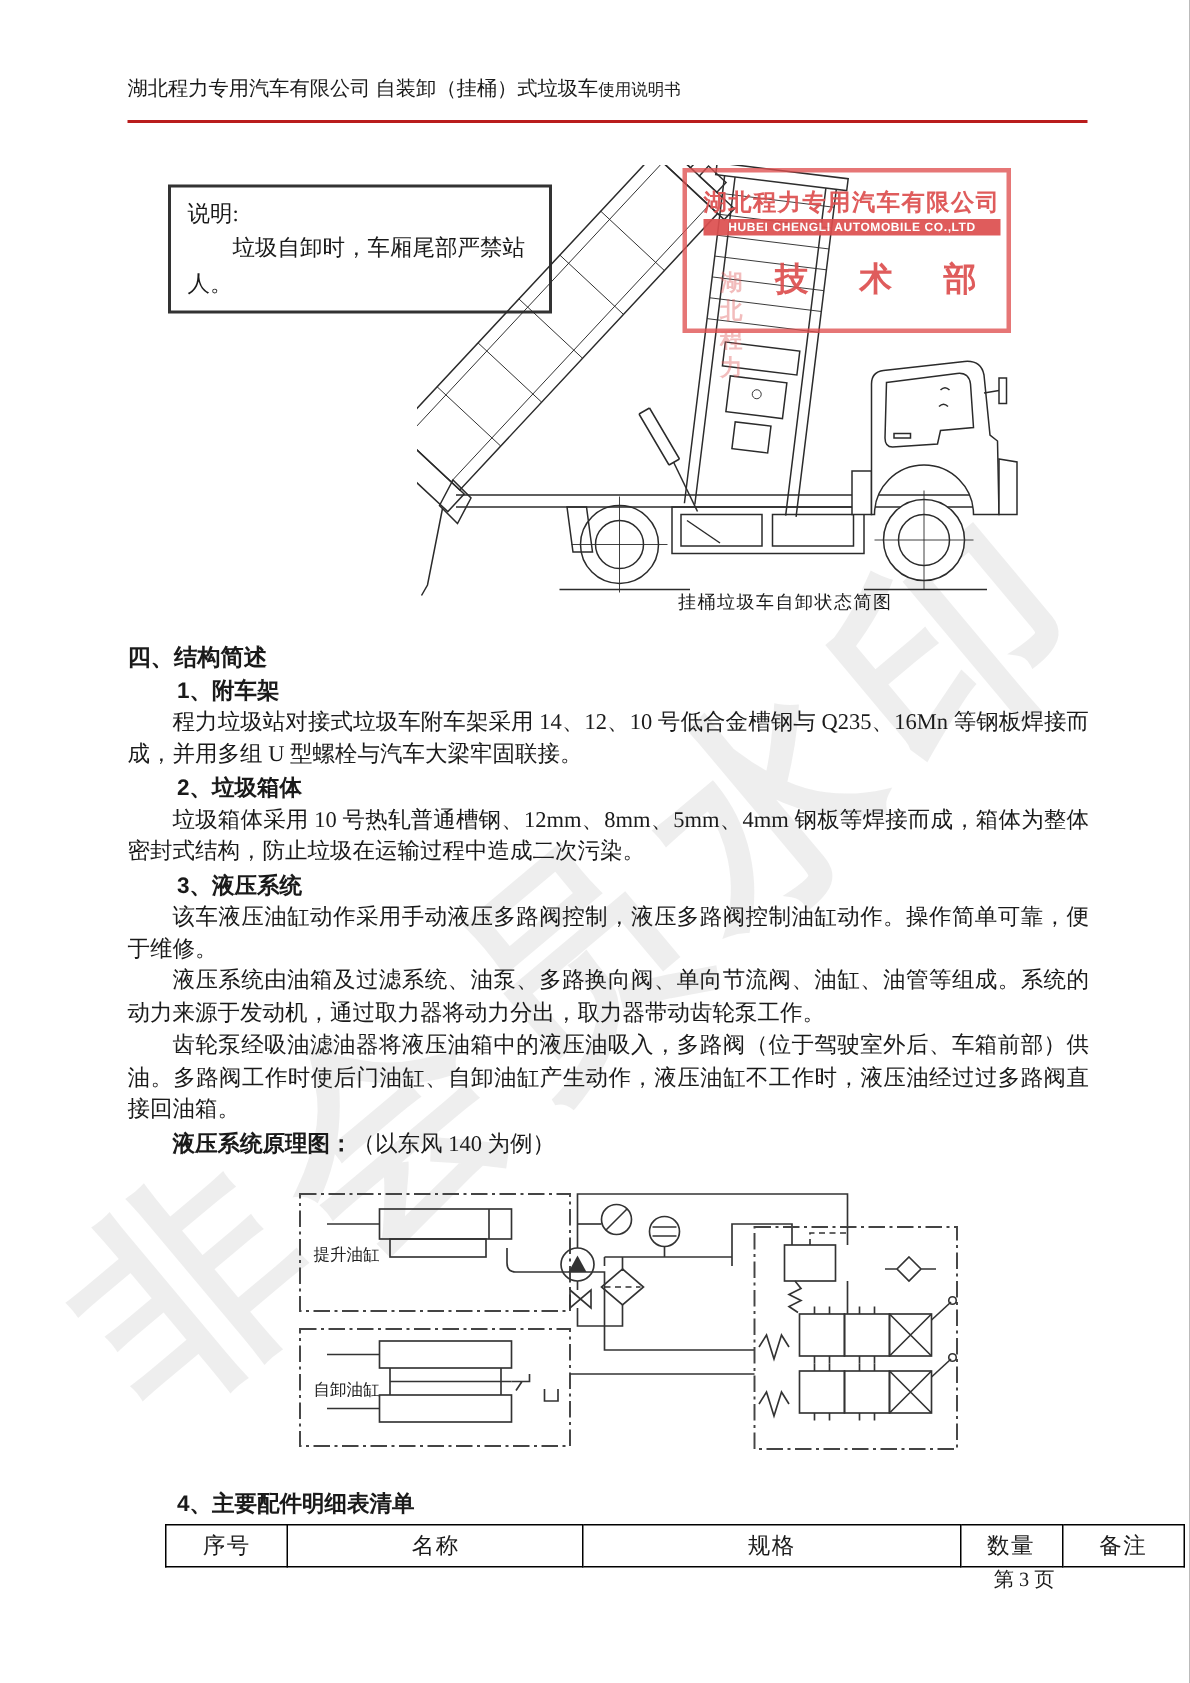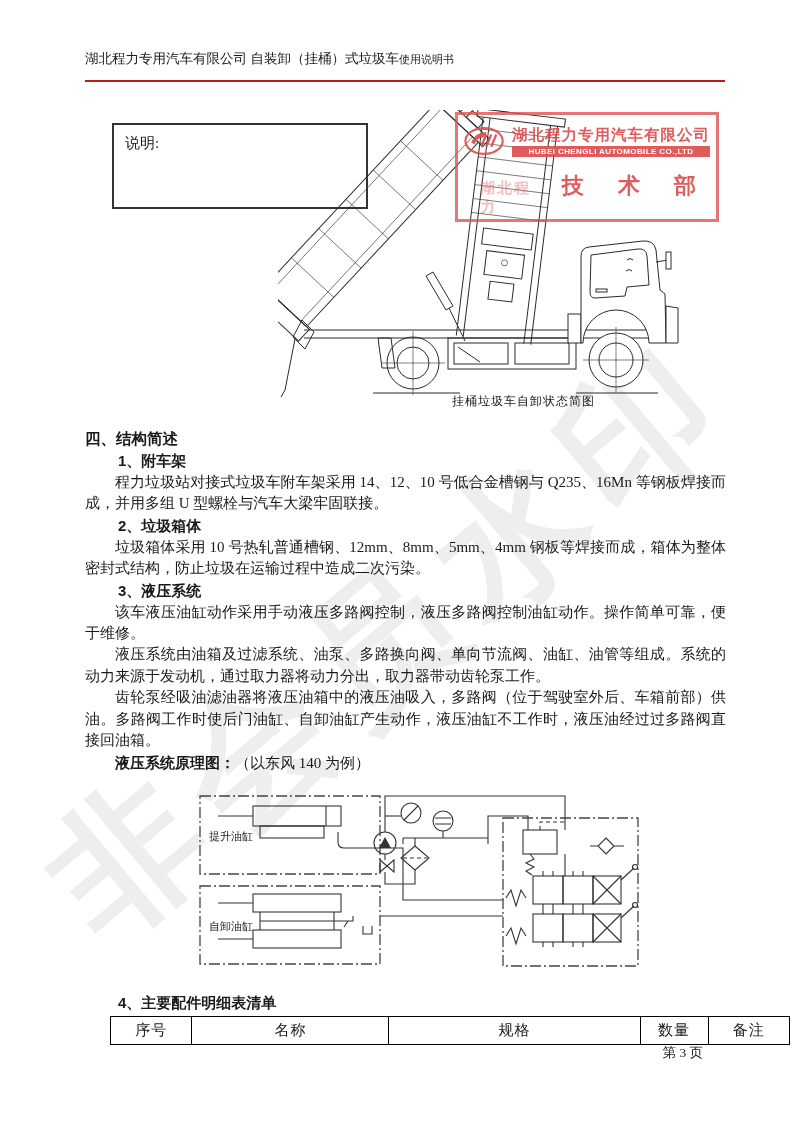--- a/index.html
+++ b/index.html
@@ -32,21 +32,21 @@
     position:absolute; left:112px; top:123px; width:256px; height:86px;
     border:2px solid #333; padding:7px 11px;
     font-size:15px; line-height:1.55;
   }
   .notice-box .ntext { text-indent:2em; }
   
   .truck-fig { position:absolute; left:278px; top:110px; }
   .fig-caption { position:absolute; left:452px; top:393px; font-size:12px; letter-spacing:1px; }
   
   .stamp {
-    position:absolute; left:455px; top:112px; width:264px; height:110px;
+    position:absolute; left:455px; top:112px; width:219px; height:110px;
     border:3px solid rgba(222,80,80,0.85); background:rgba(255,255,255,0.02);
     opacity:0.92; padding:6px 6px 19px 6px;
   }
   .stamp-row1 { display:flex; align-items:center; gap:5px; }
   .stamp-col { flex:1; }
   .stamp-cn {
     color:#dd4f4f; font-weight:bold; font-size:15.5px; letter-spacing:1px;
     white-space:nowrap; font-family:"Liberation Sans","DejaVu Sans",sans-serif;
   }
   .stamp-en {
@@ -103,20 +103,21 @@
 <div class="page">
 
   <div class="watermark">非会员水印</div>
 
   <div class="content">
 
     <div class="doc-header"><span>湖北程力专用汽车有限公司 自装卸（挂桶）式垃圾车</span><span class="suffix">使用说明书</span></div>
 
     <div class="notice-box">
       <div>说明:</div>
+      <div class="ntext">垃圾自卸时，车厢尾部严禁站人。</div>
     </div>
 
     <svg class="truck-fig" width="412" height="292" viewBox="0 0 412 292">
 
       <path class="ln" d="M95,283 H182 M298,283 H380"></path>
 
       <path class="ln" d="M26,220 H392 M26,228 H392"></path>
 
       <rect class="ln" x="170" y="228" width="128" height="31"></rect>
       <rect class="ln" x="176" y="233" width="54" height="21"></rect>

